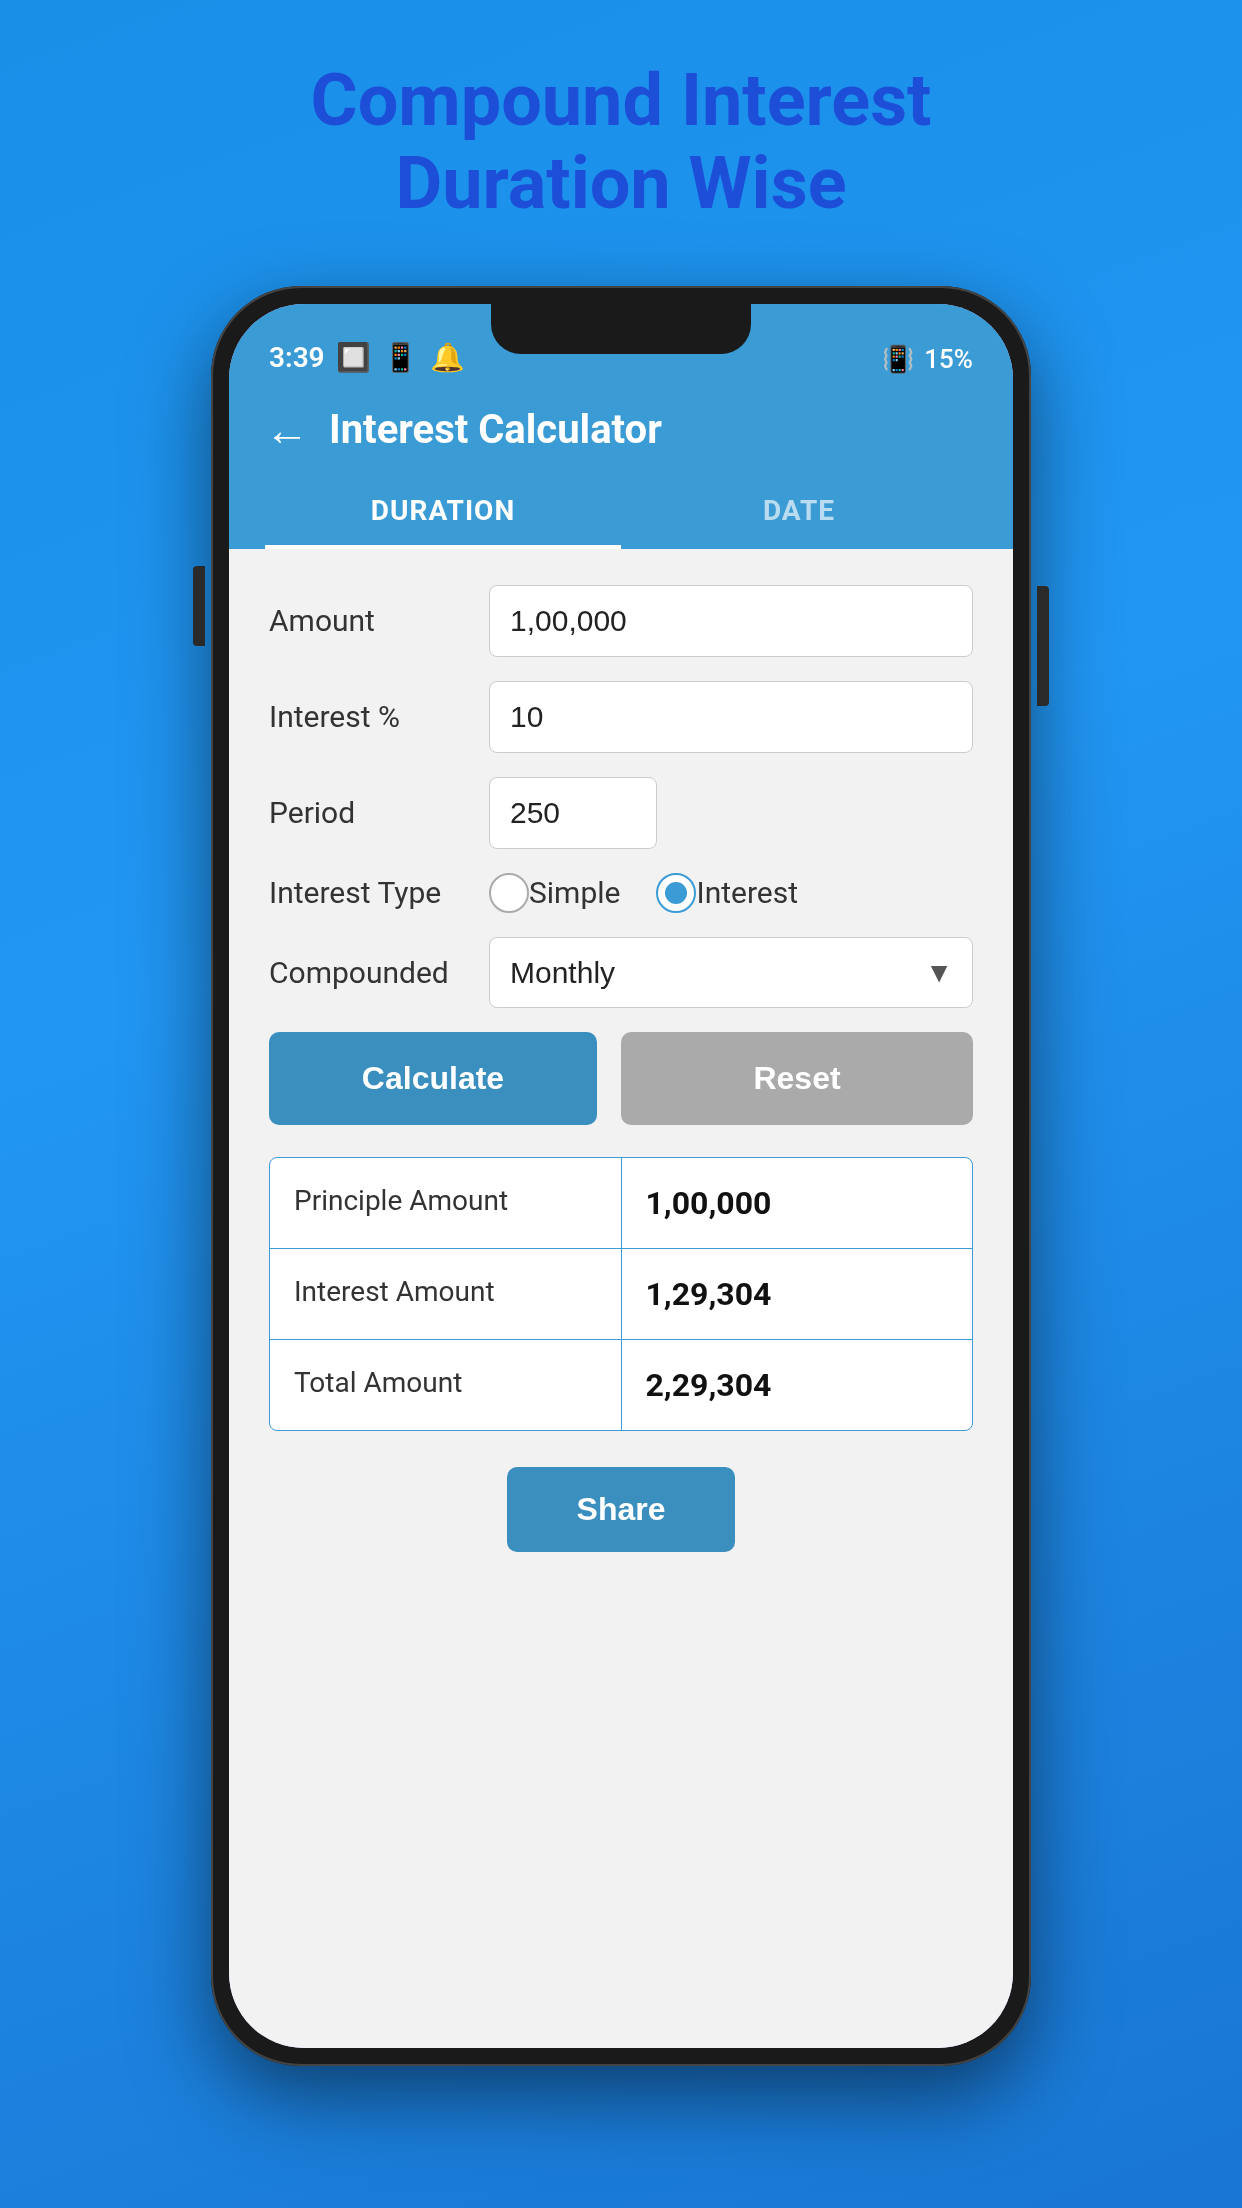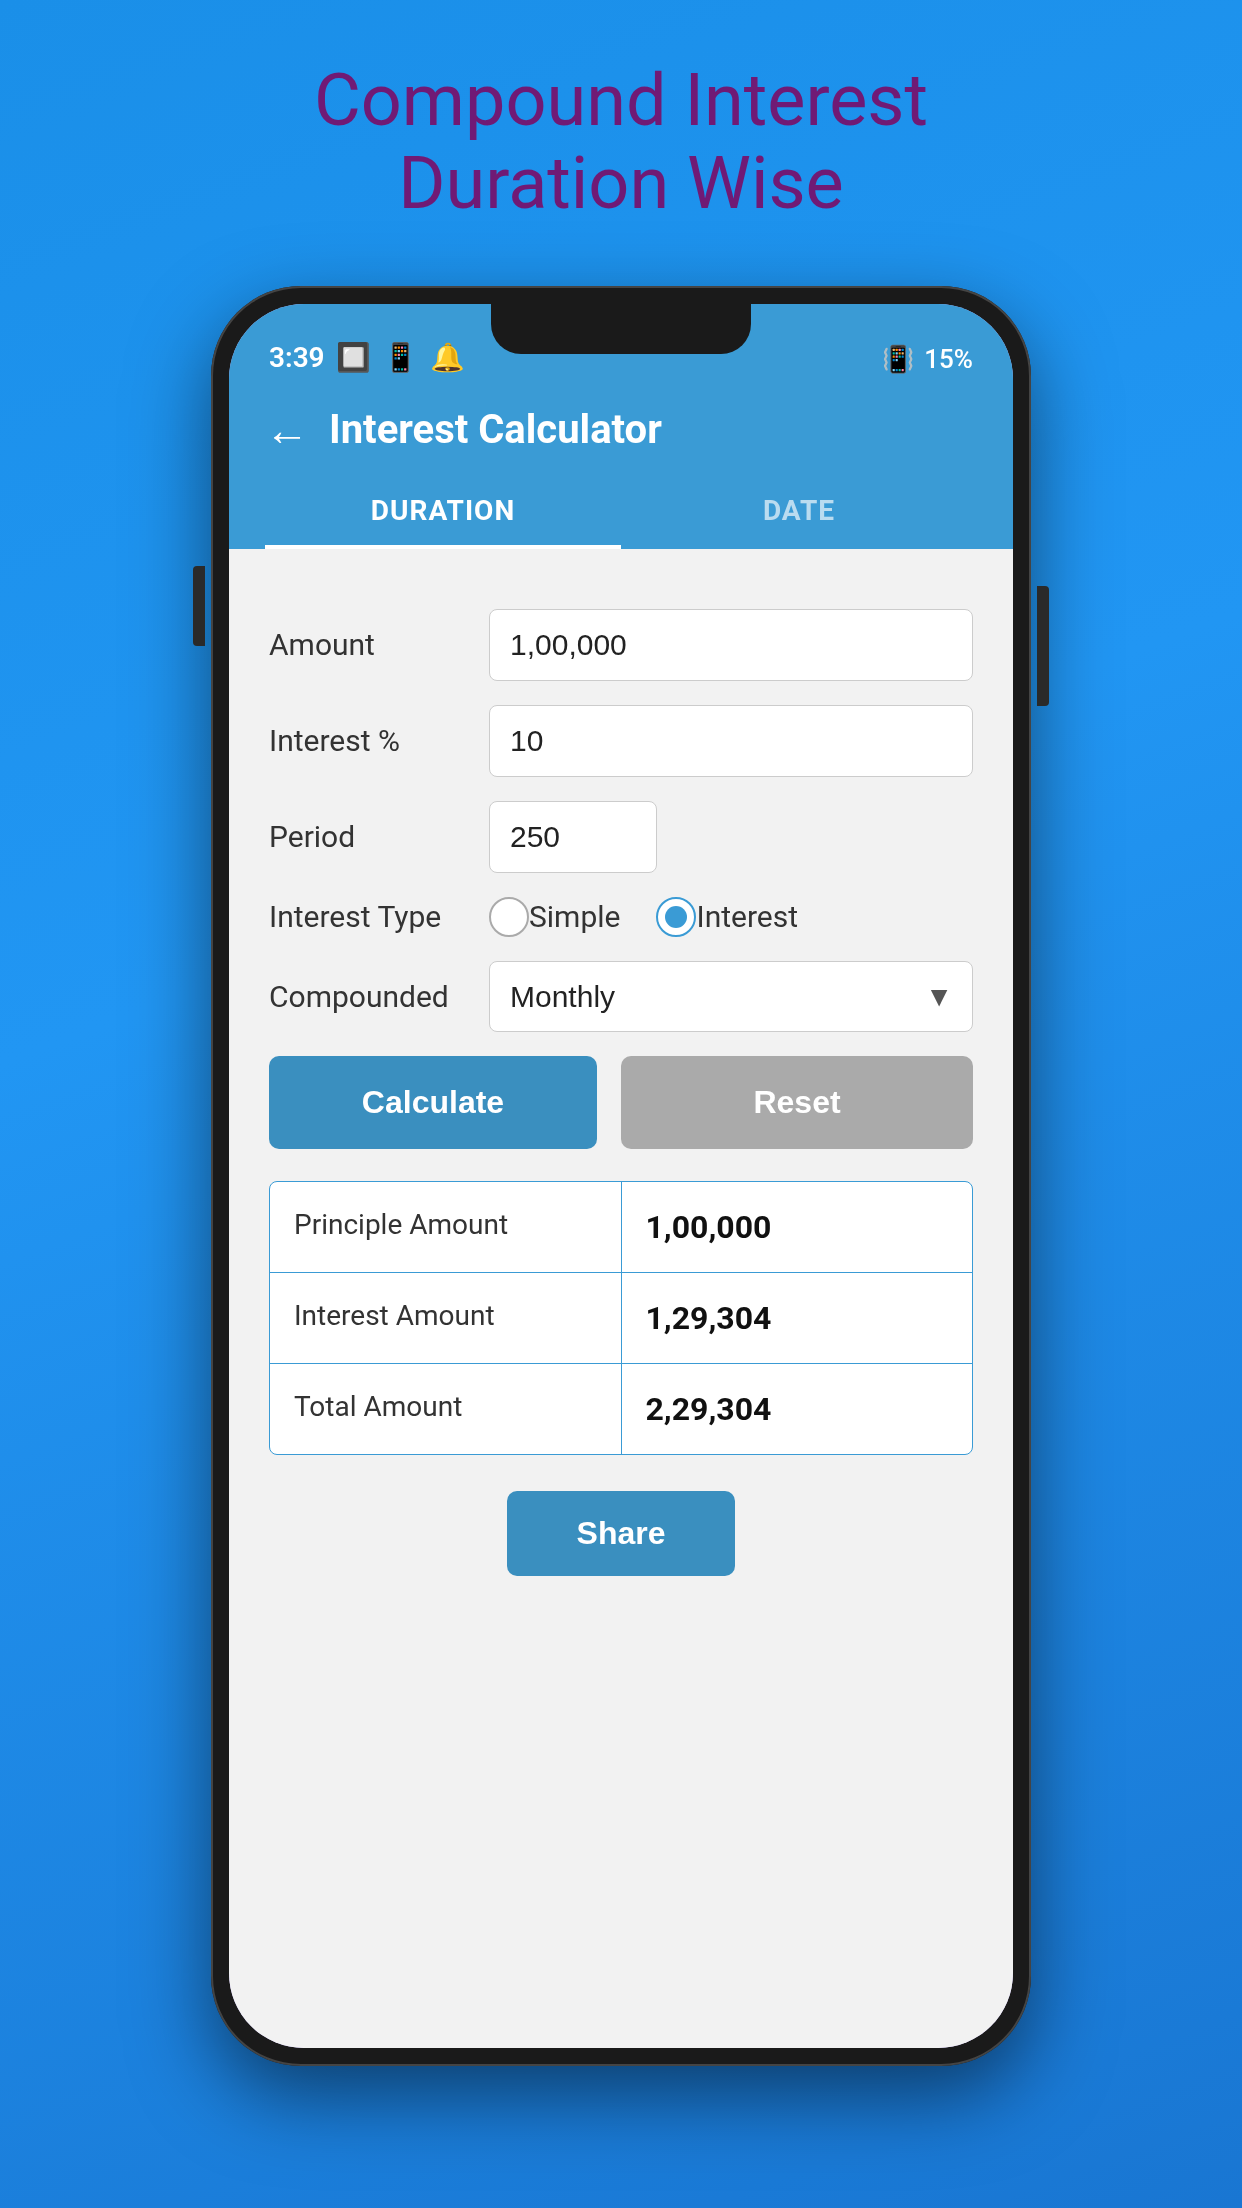--- a/index.html
+++ b/index.html
@@ -10,23 +10,23 @@
       height: 2208px;
       background: linear-gradient(160deg, #1a8fe8 0%, #2196f3 40%, #1976d2 100%);
       display: flex;
       flex-direction: column;
       align-items: center;
       font-family: 'Roboto', Arial, sans-serif;
       overflow: hidden;
     }
 
     .page-title {
-      color: #701a75;
+      color: #1d4ed8;
       font-size: 72px;
-      font-weight: 400;
+      font-weight: 700;
       text-align: center;
       margin-top: 60px;
       line-height: 1.15;
       padding: 0 80px;
     }
 
     .phone-wrapper {
       margin-top: 60px;
       width: 820px;
       height: 1780px;
@@ -164,21 +164,20 @@
       flex: 1;
       background: #f2f2f2;
       padding: 36px 40px;
       overflow-y: auto;
     }
 
     .form-row {
       display: flex;
       align-items: center;
       margin-bottom: 24px;
-      margin-top: 24px;
     }
 
     .form-label {
       font-size: 30px;
       color: #333;
       width: 220px;
       flex-shrink: 0;
     }
 
     .form-input {

